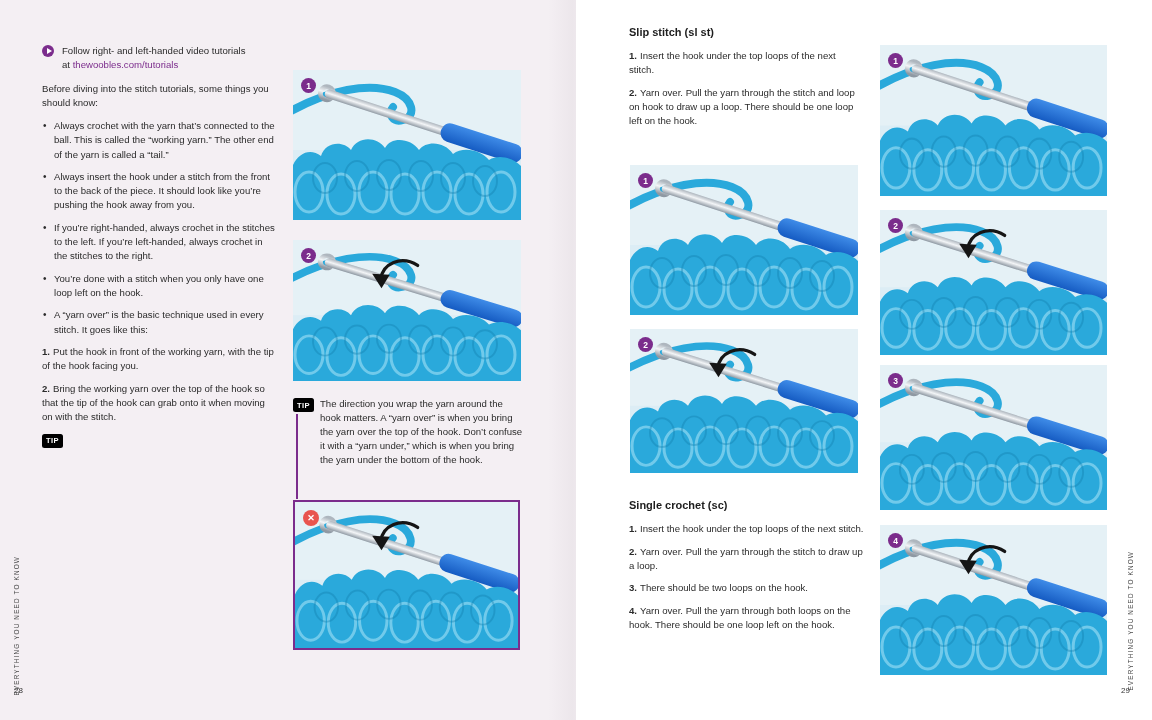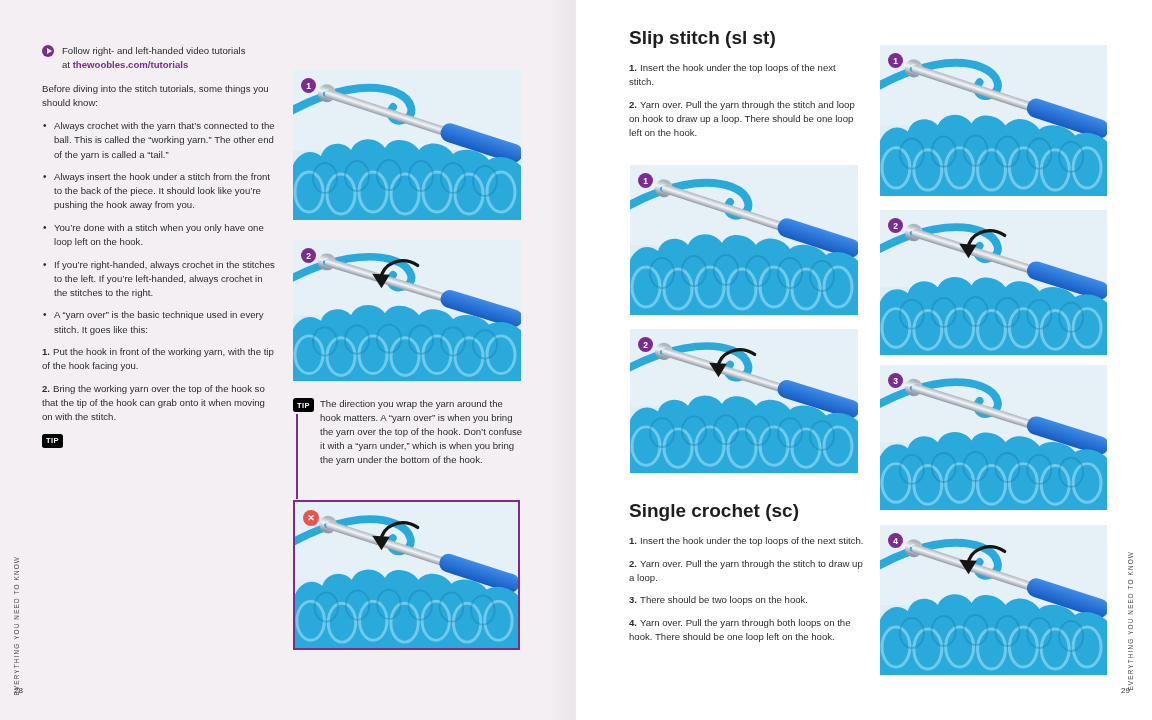--- a/index.html
+++ b/index.html
@@ -11,28 +11,28 @@
   .spine { position:absolute; left:548px; top:0; width:44px; height:720px;
            background:linear-gradient(90deg, rgba(90,70,90,0) 0%, rgba(90,70,90,0.05) 55%, rgba(255,255,255,0) 100%); pointer-events:none; }
 
   
   .col { position:absolute; font-size:9.6px; line-height:1.47; }
   .col-left  { left:42px;  top:44px; width:233px; }
   .ss-block  { left:629px; top:24px; width:233px; font-size:9.6px; line-height:1.47; position:absolute; }
   .sc-block  { left:629px; top:497px; width:238px; font-size:9.6px; line-height:1.47; position:absolute; }
 
   h1.title { font-size:15.5px; font-weight:800; letter-spacing:.4px; color:#1d1d1d; margin-bottom:11px; }
-  h2.stitch-title { font-size:19px; font-weight:800; color:#1d1d1d; margin-bottom:9px; }
+  h2.stitch-title { font-size:11px; font-weight:800; color:#1d1d1d; margin-bottom:9px; }
 
   .video-note { position:relative; padding-left:20px; margin-bottom:10px; }
   .play-icon { position:absolute; left:0; top:1px; width:12px; height:12px; border-radius:50%;
                background:#7b2c8c; display:flex; align-items:center; justify-content:center; }
   .play-icon::after { content:""; display:block; margin-left:2px;
                border-left:5px solid #fff; border-top:3px solid transparent; border-bottom:3px solid transparent; }
-  .link { color:#7b2c8c; font-weight:bold; text-decoration:none; }
+  .link { color:#7b2c8c; font-weight:normal; text-decoration:none; }
 
   p.para { margin-bottom:9px; }
   ul.notes { list-style:none; }
   ul.notes li { position:relative; padding-left:12px; margin-bottom:8.5px; }
   ul.notes li::before { content:"\2022"; position:absolute; left:1px; top:0; font-size:10px; }
   p.step { margin-bottom:8.5px; }
   p.step b { margin-right:3px; }
 
   .tip-line { position:relative; padding-left:27px; margin-top:1px; }
   .tip-badge { position:absolute; left:0; top:1px; background:#000000; color:#fff; font-weight:bold;
@@ -114,22 +114,22 @@
         <span class="play-icon"></span>
         <span>Follow right- and left-handed video tutorials</span><br>
         <span>at </span><a class="link">thewoobles.com/tutorials</a>
       </div>
 
       <p class="para">Before diving into the stitch tutorials, some things you should know:</p>
 
       <ul class="notes">
         <li>Always crochet with the yarn that’s connected to the ball. This is called the “working yarn.” The other end of the yarn is called a “tail.”</li>
         <li>Always insert the hook under a stitch from the front to the back of the piece. It should look like you’re pushing the hook away from you.</li>
+        <li>If you’re right-handed, always crochet in the stitches to the left. If you’re left-handed, always crochet in the stitches to the right.</li>
         <li>You’re done with a stitch when you only have one loop left on the hook.</li>
-        <li>If you’re right-handed, always crochet in the stitches to the left. If you’re left-handed, always crochet in the stitches to the right.</li>
         <li>A “yarn over” is the basic technique used in every stitch. It goes like this:</li>
       </ul>
 
       <p class="step"><b>1.</b><span>Put the hook in front of the working yarn, with the tip of the hook facing you.</span></p>
       <p class="step"><b>2.</b><span>Bring the working yarn over the top of the hook so that the tip of the hook can grab onto it when moving on with the stitch.</span></p>
 
       <p class="tip-line">
         <span class="tip-badge">TIP</span>
       </p>
     </div>

